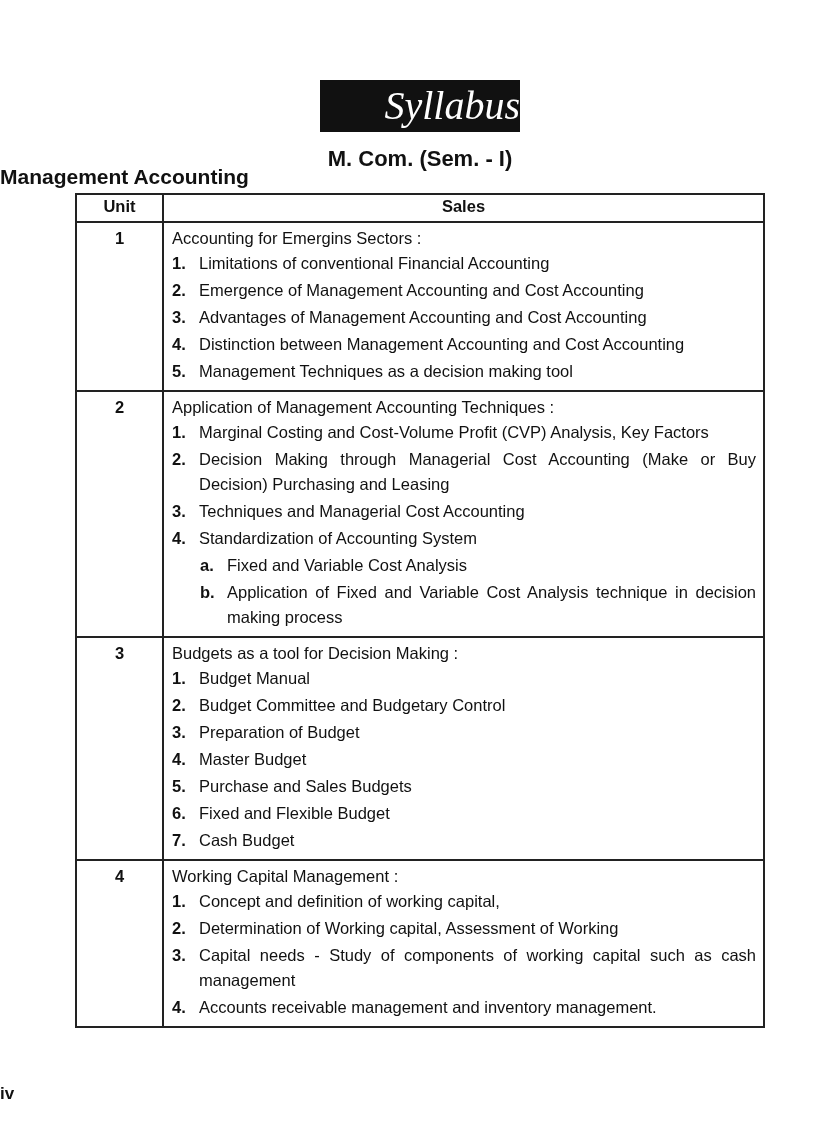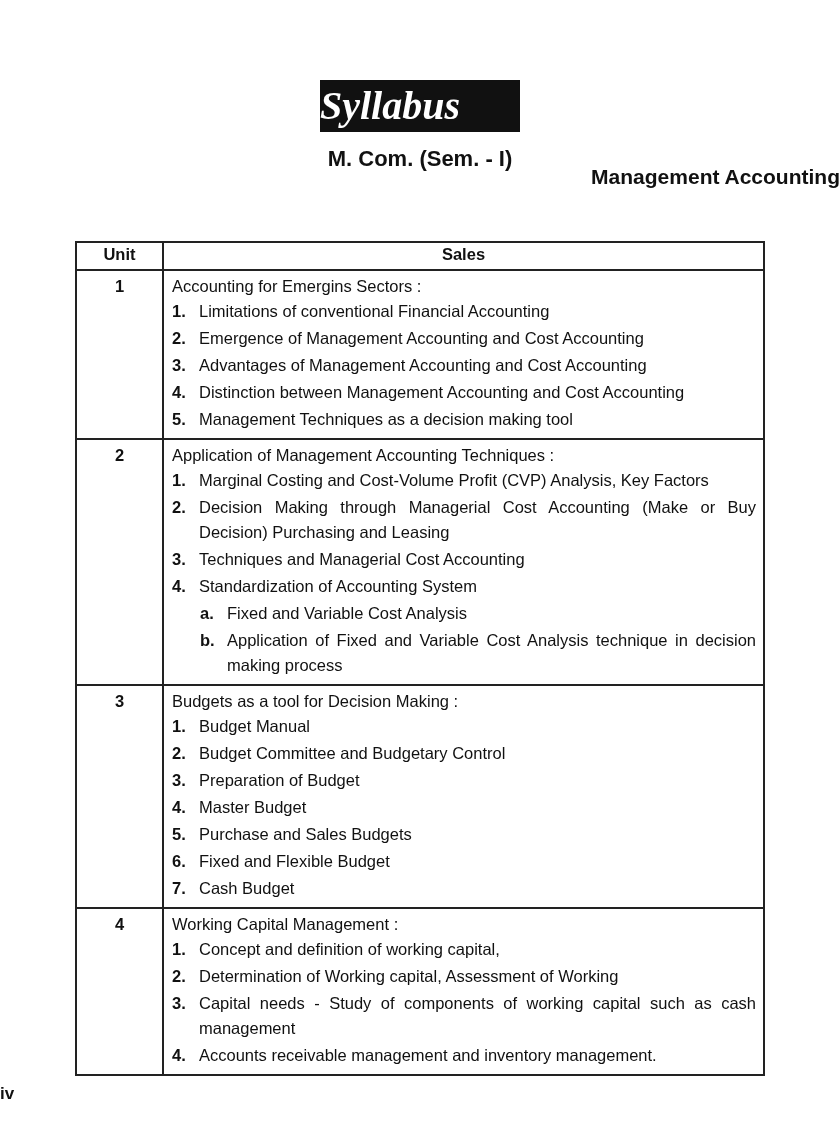--- a/index.html
+++ b/index.html
@@ -1,21 +1,21 @@
 <!DOCTYPE html>
 <html><head>
 <meta charset="utf-8">
 <style>
   html, body { margin:0; padding:0; background:#ffffff; }
   body { width:840px; height:1140px; position:relative; overflow:hidden; font-family:"Liberation Sans", sans-serif; color:#111; }
   .title-box { position:absolute; left:320px; top:80px; width:200px; height:52px; background:#111; color:#fff;
-    font-family:"Liberation Serif", serif; font-style:italic; font-weight:bold; font-size:40px; line-height:52px; text-align:left; }
+    font-family:"Liberation Serif", serif; font-style:italic; font-weight:normal; font-size:40px; line-height:52px; text-align:right; }
   .sub1 { position:absolute; left:0; width:840px; top:146px; text-align:center; font-weight:bold; font-size:22px; }
-  .sub2 { position:absolute; left:0; width:840px; top:165px; text-align:right; font-weight:bold; font-size:21px; }
-  table { position:absolute; left:75px; top:193px; width:690px; border-collapse:collapse;margin-top:48px; }
+  .sub2 { position:absolute; left:0; width:840px; top:165px; text-align:left; font-weight:bold; font-size:21px; }
+  table { position:absolute; left:75px; top:193px; width:690px; border-collapse:collapse; }
   td, th { border:2px solid #222; vertical-align:top; font-size:16.5px; }
   th { font-weight:bold; height:24px; padding:2px 0 0 0; text-align:center; }
   td.unit { width:83px; text-align:center; font-weight:bold; padding-top:6px; }
   td.topic { padding:4px 7px 4px 8px; }
   .head { font-weight:normal; line-height:22px; margin-bottom:2px; }
   .item { display:flex; line-height:25px; margin:2px 0; text-align:justify; }
   .item .num { font-weight:bold; width:27px; flex:none; }
   .item .txt { flex:1; text-align:justify; text-align-last:left; }
   .sub { padding-left:28px; }
   .page-num { position:absolute; left:0; width:840px; top:1084px; text-align:left; font-weight:bold; font-size:17px; }

